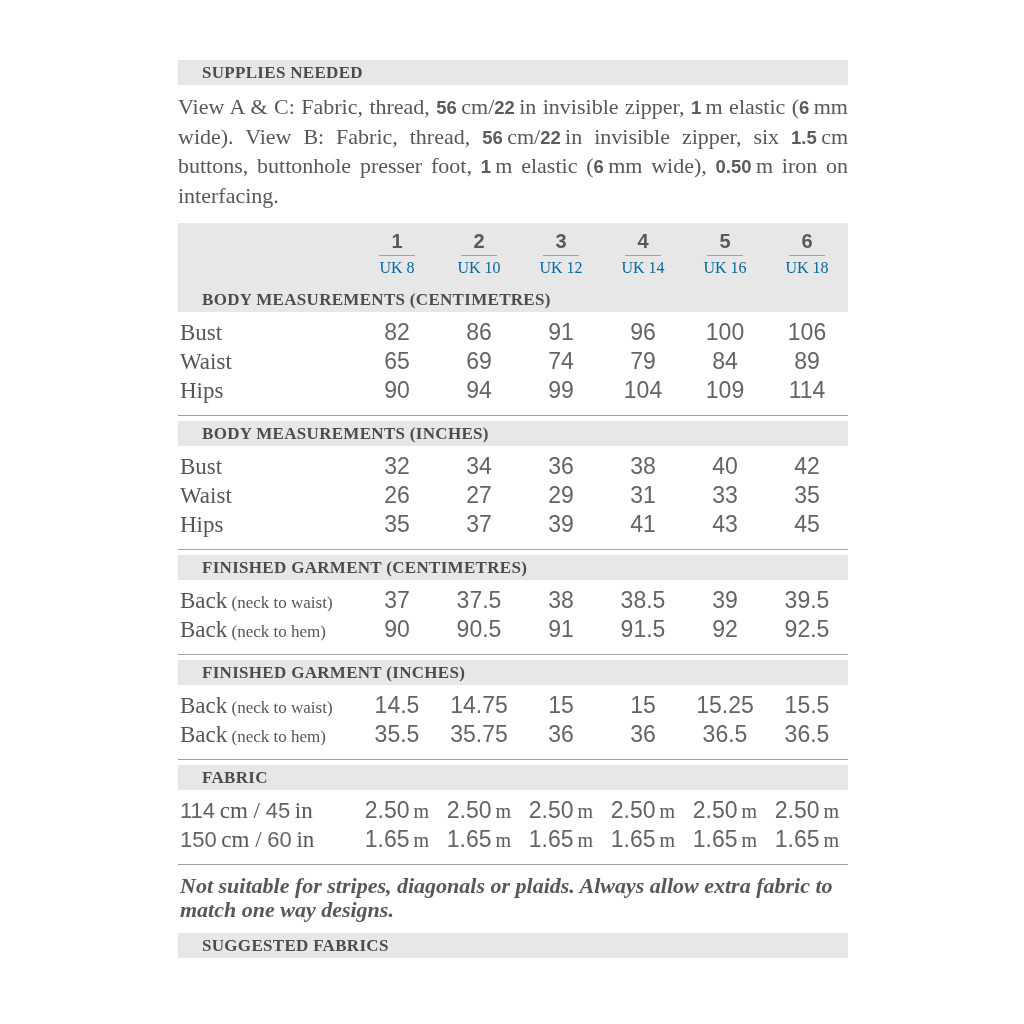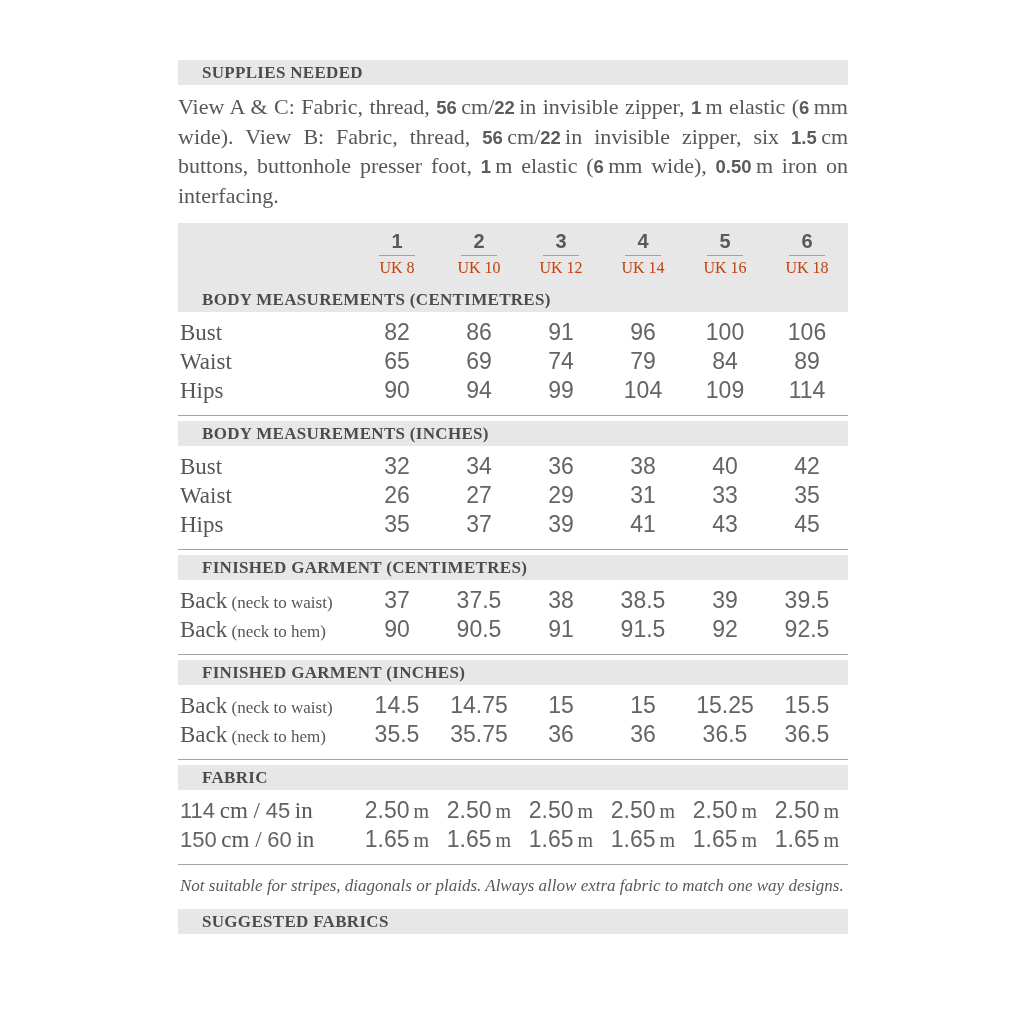--- a/index.html
+++ b/index.html
@@ -18,34 +18,34 @@
   .bar span{font-family:"Liberation Serif",serif;font-weight:700;font-size:17px;letter-spacing:.3px;color:var(--heading);}
 
   .para{margin:8px 0 13px;font-size:22px;line-height:28.5px;text-align:justify;color:var(--text);}
   .para .n{font-family:"Liberation Sans",sans-serif;font-weight:700;font-size:18.5px;color:#5b5b5e;}
 
   .size-header{background:var(--bar-bg);margin-top:1px;padding:7px 0 9px;display:flex;}
   .size-header .spacer{flex:0 0 178px;}
   .size-col{flex:0 0 82px;text-align:center;}
   .size-num{font-family:"Liberation Sans",sans-serif;font-weight:700;font-size:20px;color:#59595c;line-height:22px;}
   .size-rule{width:36px;height:0;border-top:1.5px solid #a0a0a0;margin:3px auto 2px;}
-  .size-uk{font-size:16px;color:#c2410c;line-height:20px;}
+  .size-uk{font-size:16px;color:#0369a1;line-height:20px;}
 
   .section{margin-top:0;}
   .section .bar{margin-bottom:7px;}
   hr.sep{border:none;border-top:1px solid var(--rule);margin:9px 0 5px;}
 
   .trow{display:flex;align-items:baseline;height:29px;}
   .tlabel{flex:0 0 178px;font-size:23px;color:#565659;padding-left:2px;white-space:nowrap;}
   .tlabel .sub{font-size:17px;}
   .tlabel .n{font-family:"Liberation Sans",sans-serif;font-size:22px;color:var(--num);}
   .tcell{flex:0 0 82px;text-align:center;font-family:"Liberation Sans",sans-serif;font-size:23px;color:var(--num);white-space:nowrap;}
   .tcell .u{font-family:"Liberation Serif",serif;font-size:20px;color:#5a5a5c;}
 
-  .note{margin:9px 0 11px;font-style:italic;font-size:17px;line-height:24px;color:#58585a;padding-left:2px;}
+  .note{margin:9px 0 11px;font-style:italic;font-size:22px;line-height:24px;color:#58585a;padding-left:2px;font-weight:bold;}
   .closing{margin-top:9px;font-size:25px;color:#5e5e61;padding-left:2px;white-space:nowrap;}
 </style>
 </head>
 <body>
 
 <div class="content">
 
   <div class="bar">
     <span>SUPPLIES NEEDED</span>
   </div>

